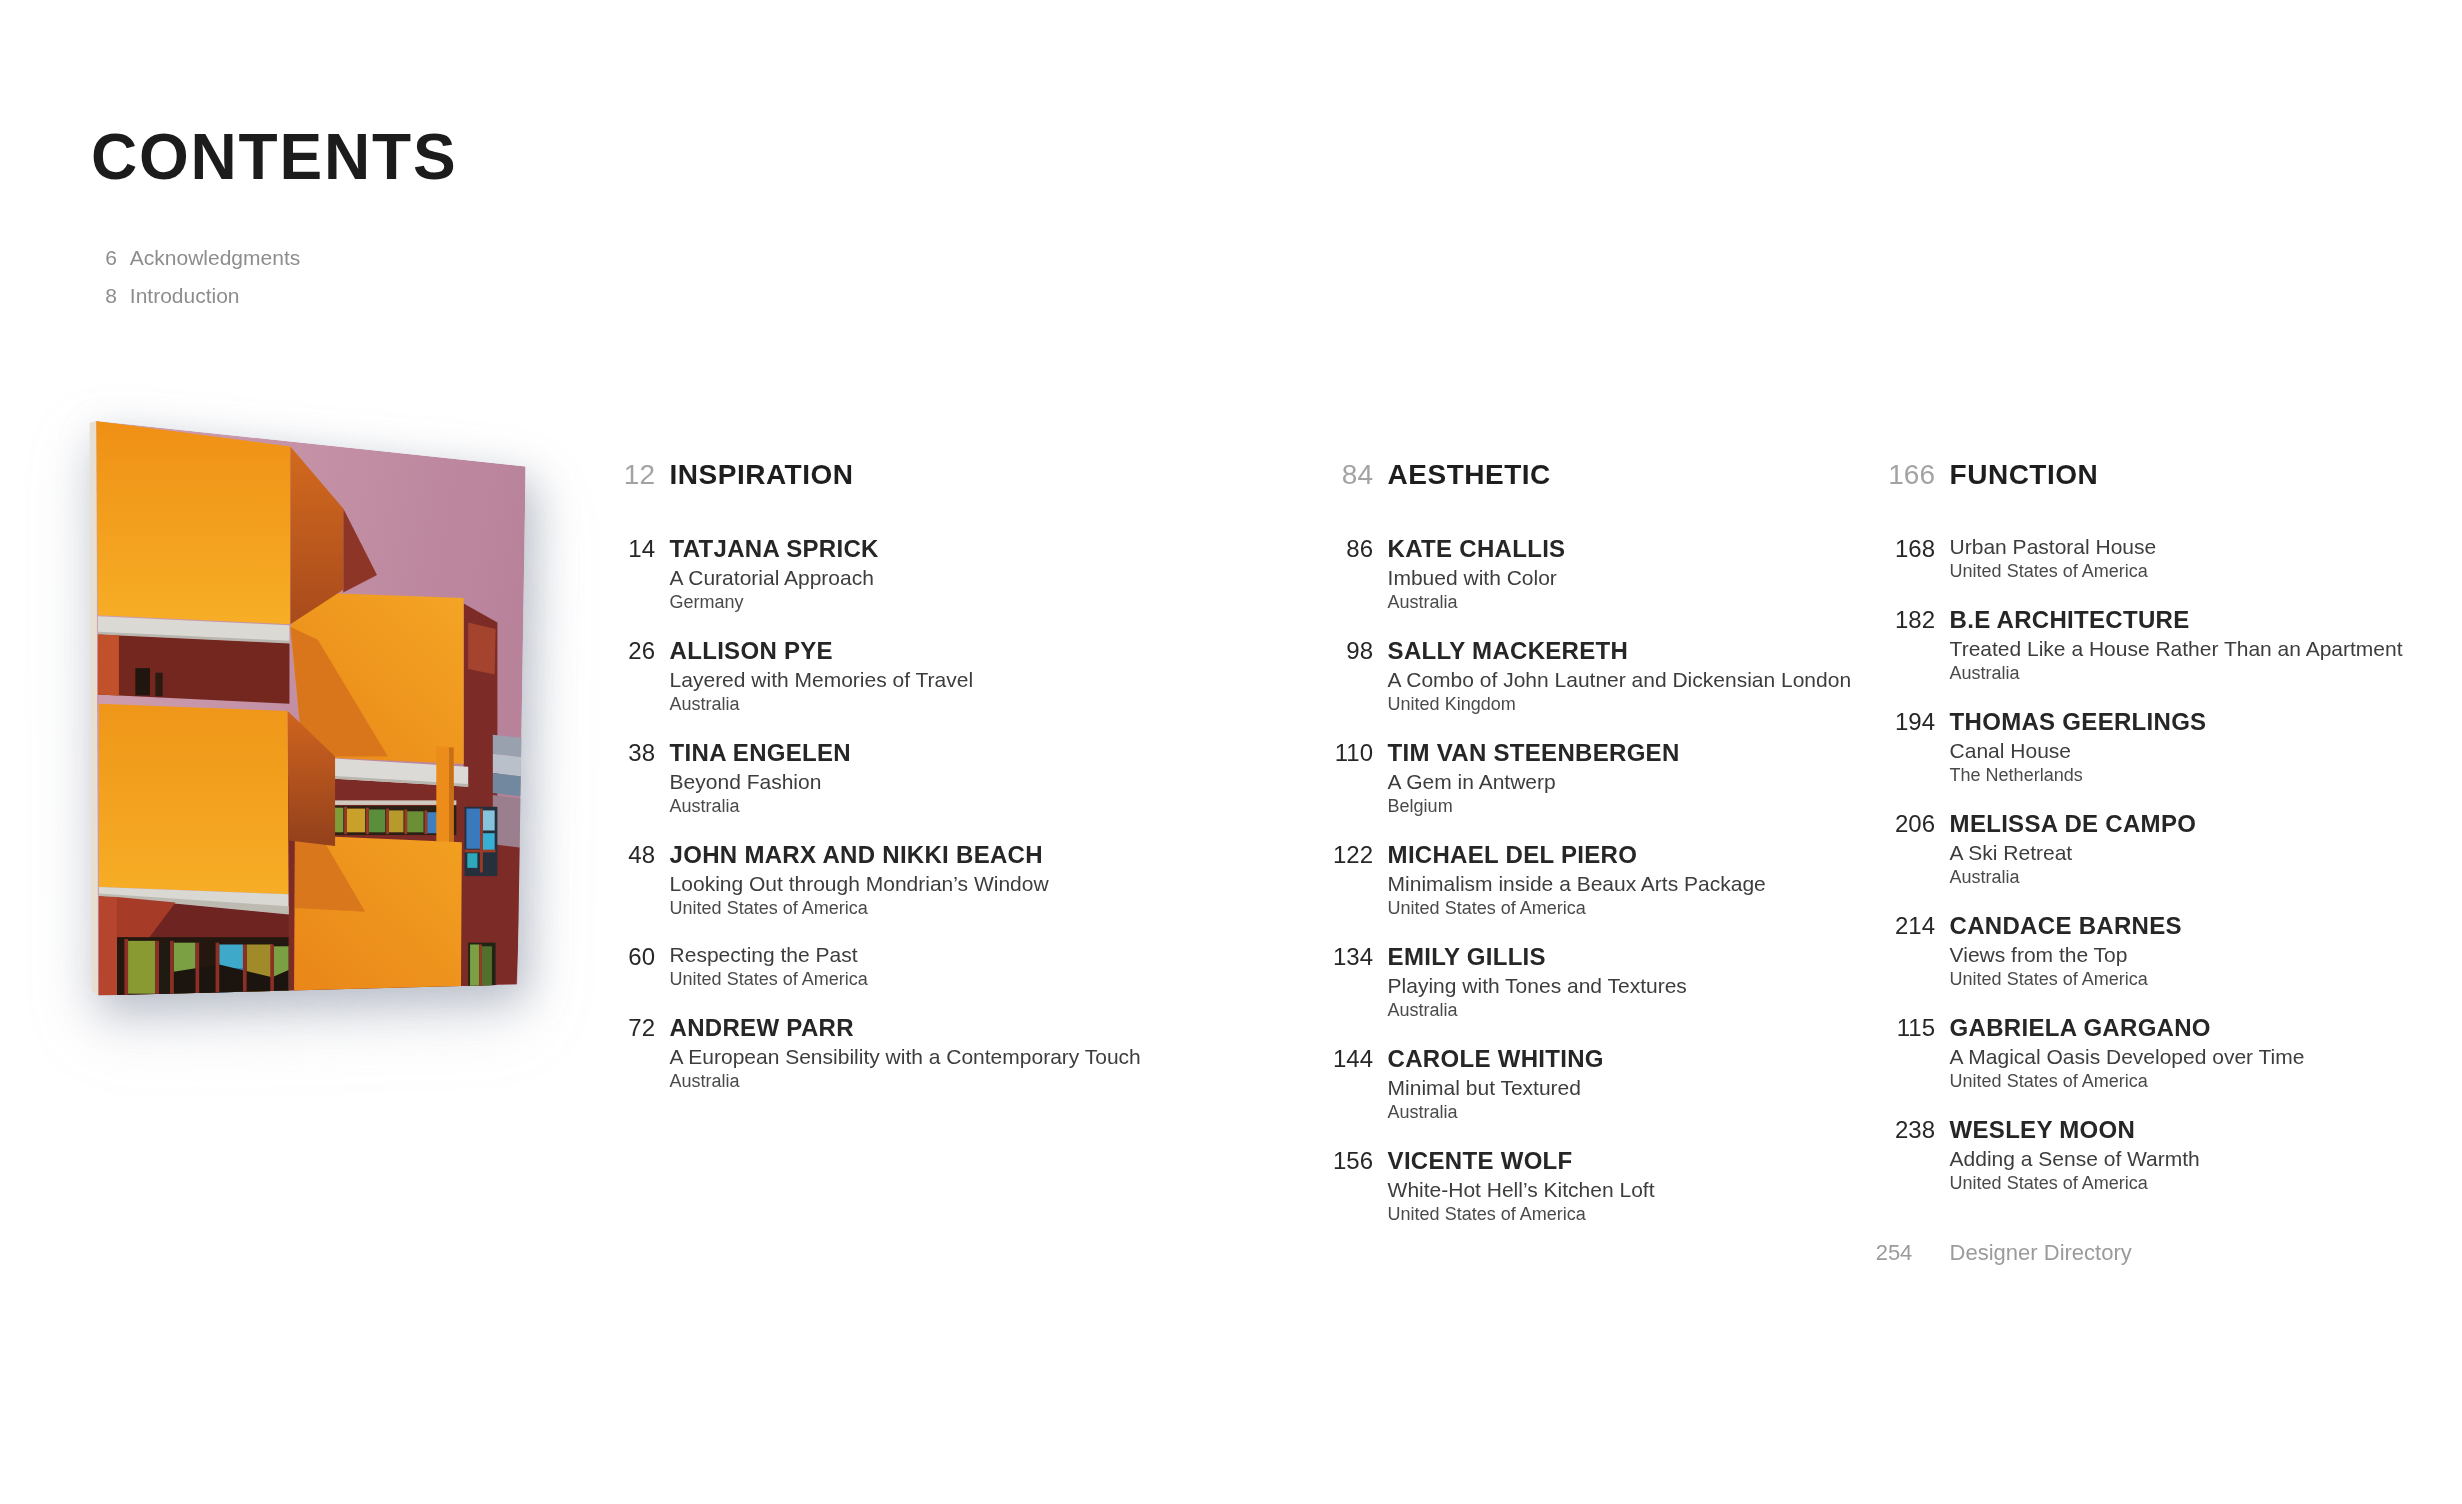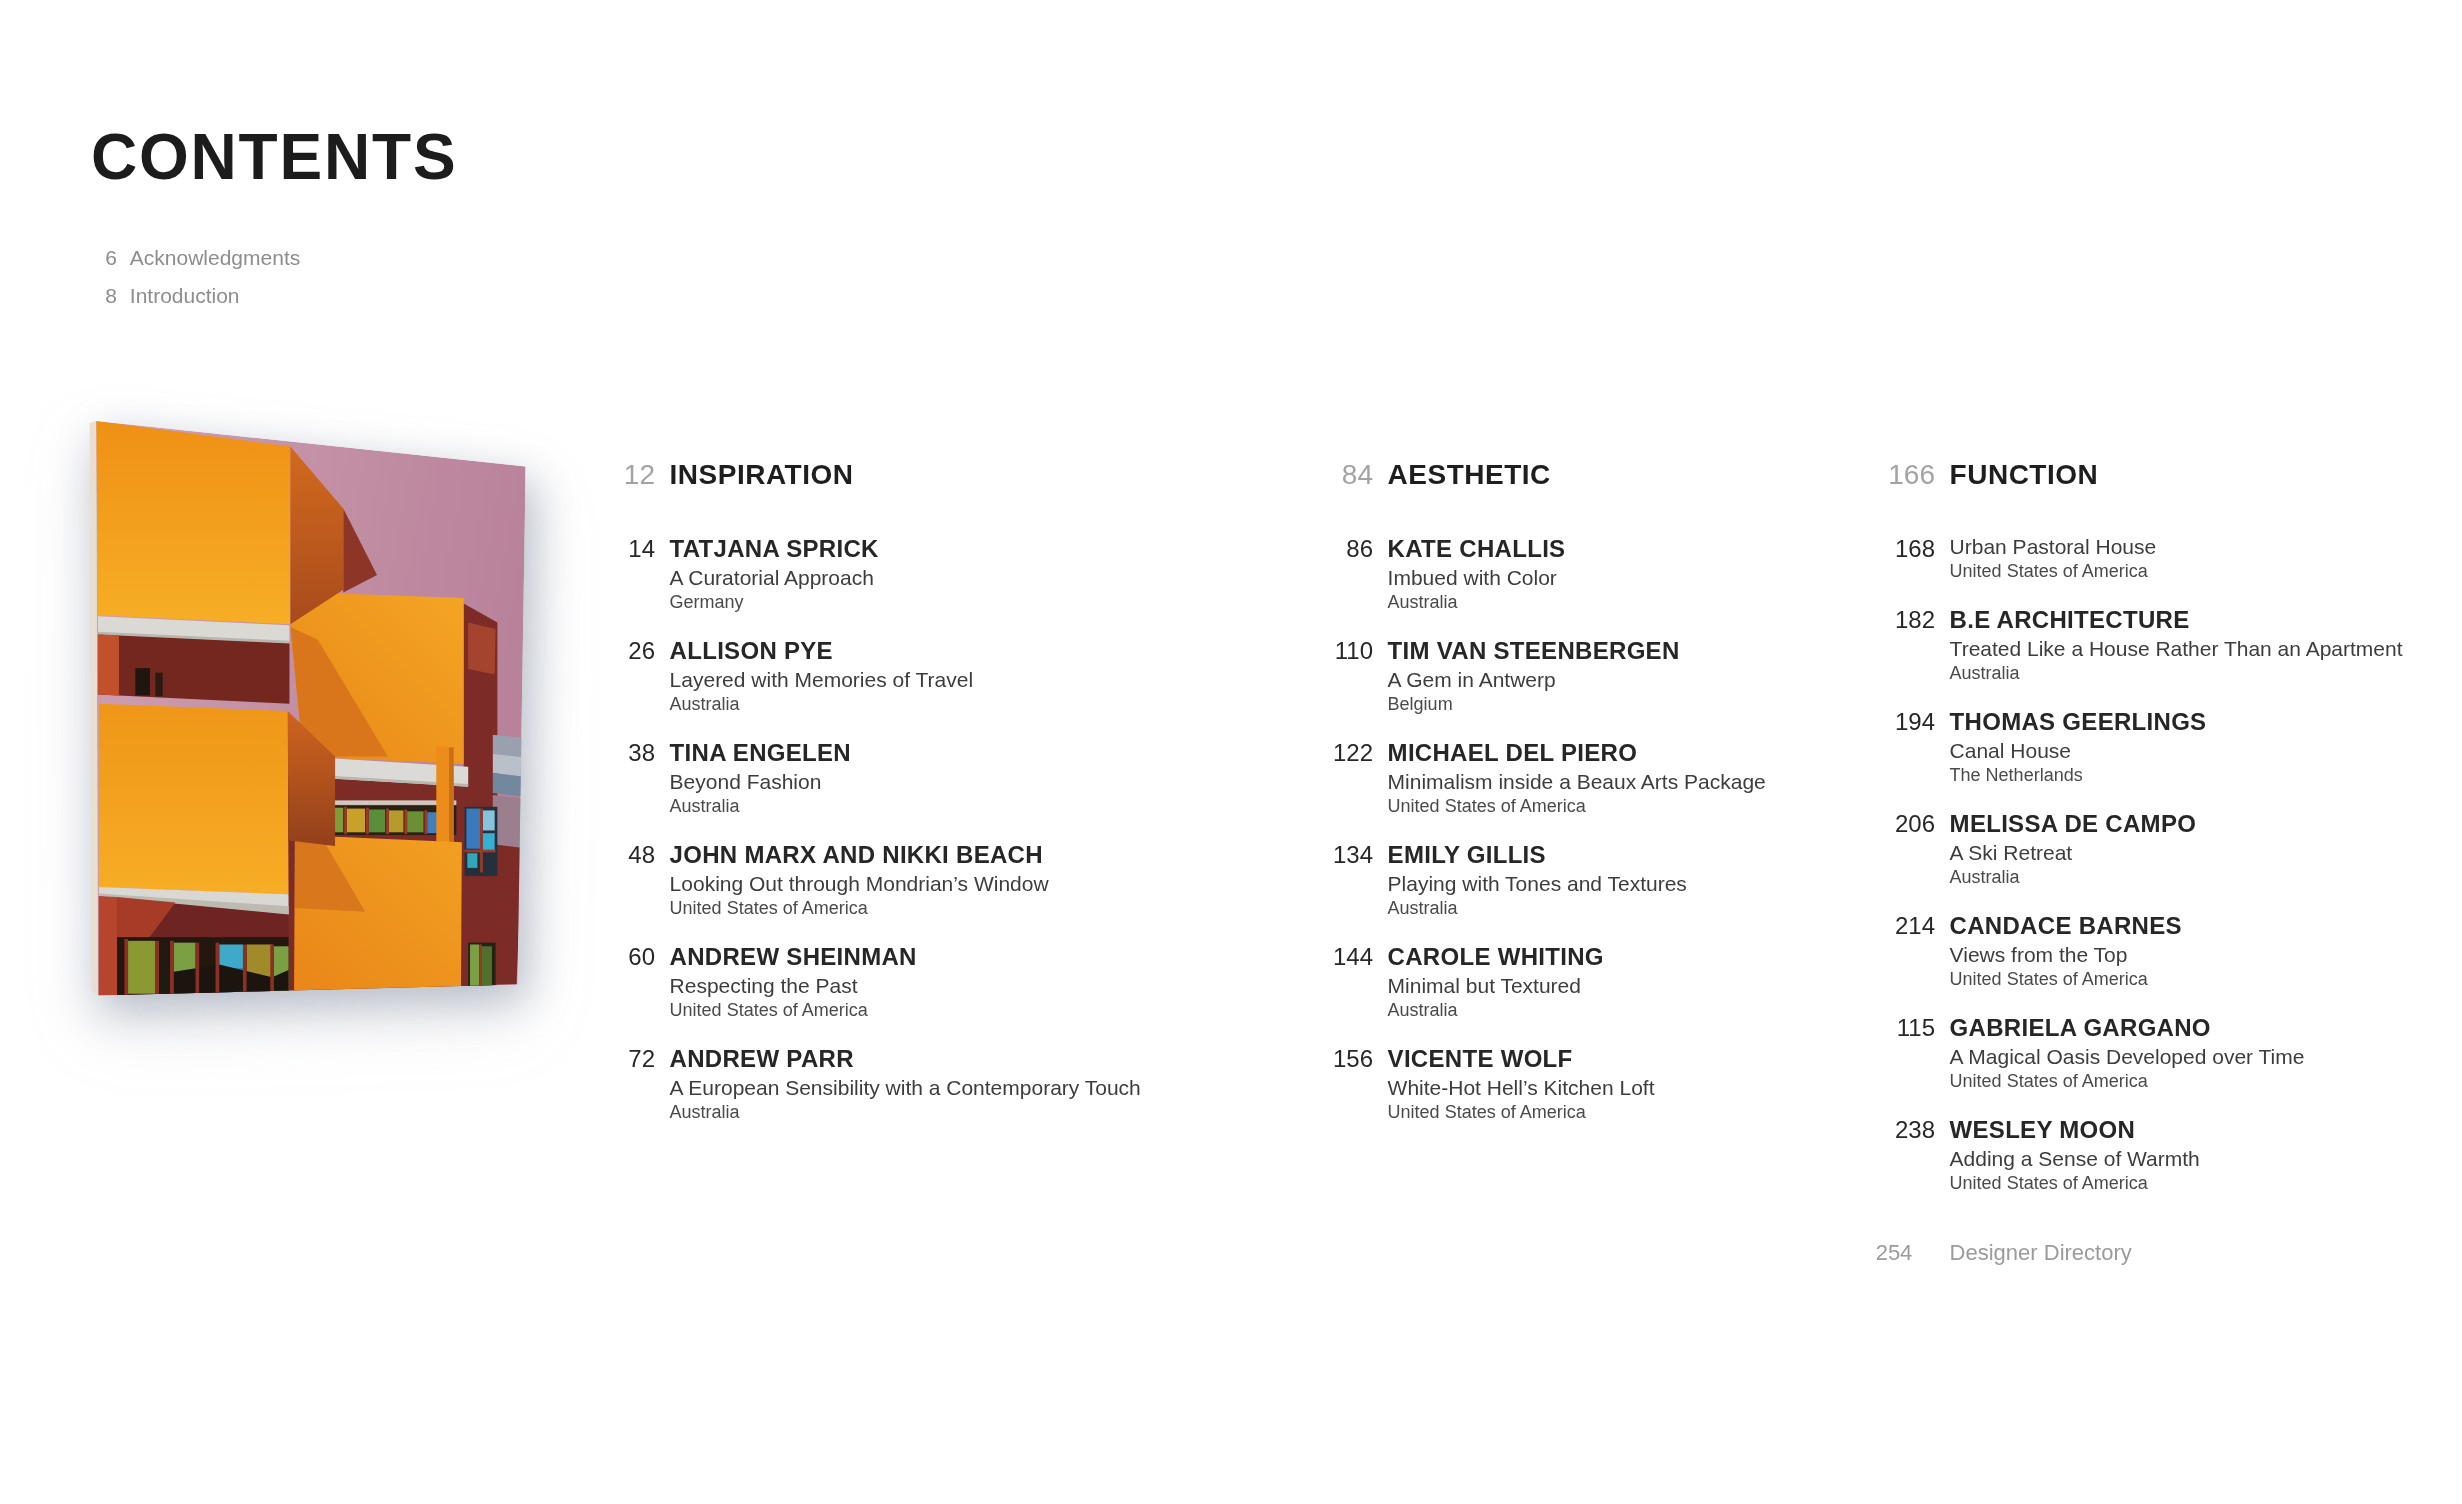--- a/index.html
+++ b/index.html
@@ -243,21 +243,20 @@
             <span class="name" style="display:block">JOHN MARX AND NIKKI BEACH</span>
             <span class="subtitle" style="display:block">Looking Out through Mondrian’s Window</span>
             <span class="country" style="display:block">United States of America</span>
           </span>
         </div>
 
         <div class="entry">
           <span class="num">60</span>
           <span></span>
           <span class="txt">
-            <span class="name" style="display:block">ANDREW SHEINMAN</span>
             <span class="subtitle" style="display:block">Respecting the Past</span>
             <span class="country" style="display:block">United States of America</span>
           </span>
         </div>
 
         <div class="entry">
           <span class="num">72</span>
           <span></span>
           <span class="txt">
             <span class="name" style="display:block">ANDREW PARR</span>
@@ -279,20 +278,29 @@
         <div class="entry">
           <span class="num">86</span>
           <span></span>
           <span class="txt">
             <span class="name" style="display:block">KATE CHALLIS</span>
             <span class="subtitle" style="display:block">Imbued with Color</span>
             <span class="country" style="display:block">Australia</span>
           </span>
         </div>
 
+        <div class="entry">
+          <span class="num">98</span>
+          <span></span>
+          <span class="txt">
+            <span class="name" style="display:block">SALLY MACKERETH</span>
+            <span class="subtitle" style="display:block">A Combo of John Lautner and Dickensian London</span>
+            <span class="country" style="display:block">United Kingdom</span>
+          </span>
+        </div>
 
         <div class="entry">
           <span class="num">110</span>
           <span></span>
           <span class="txt">
             <span class="name" style="display:block">TIM VAN STEENBERGEN</span>
             <span class="subtitle" style="display:block">A Gem in Antwerp</span>
             <span class="country" style="display:block">Belgium</span>
           </span>
         </div>

